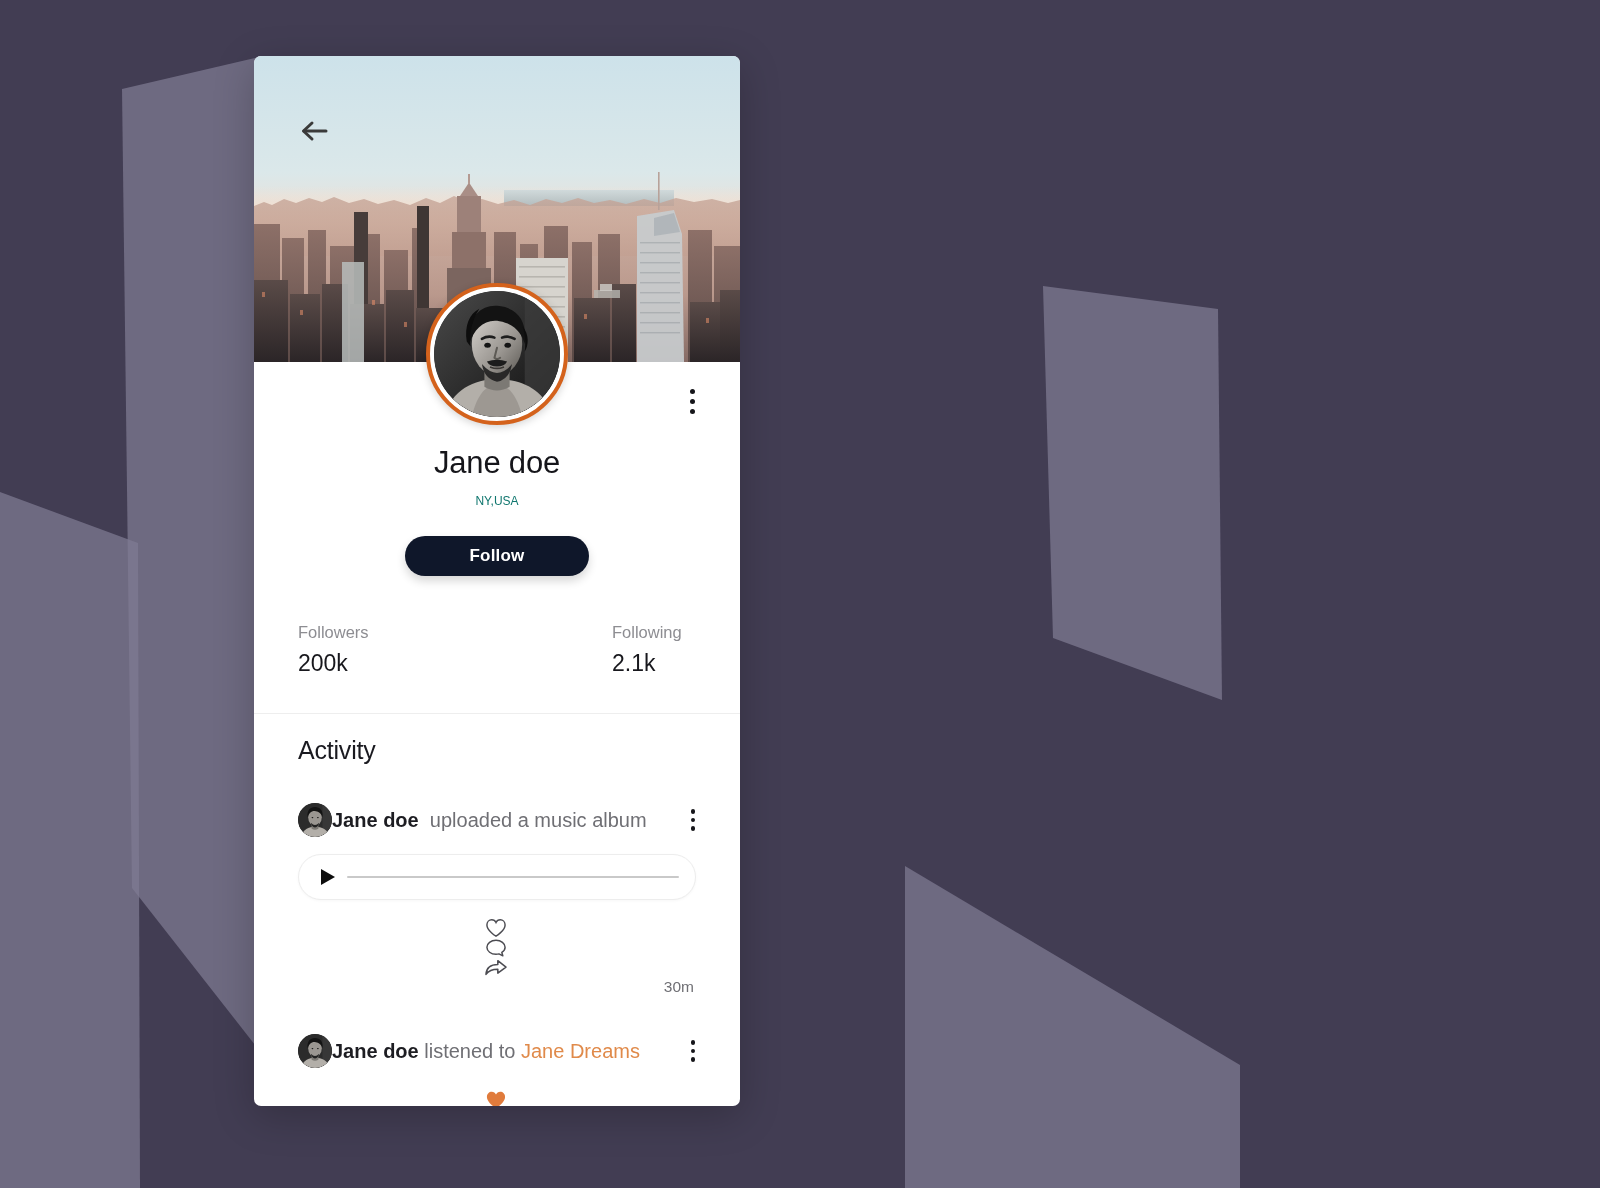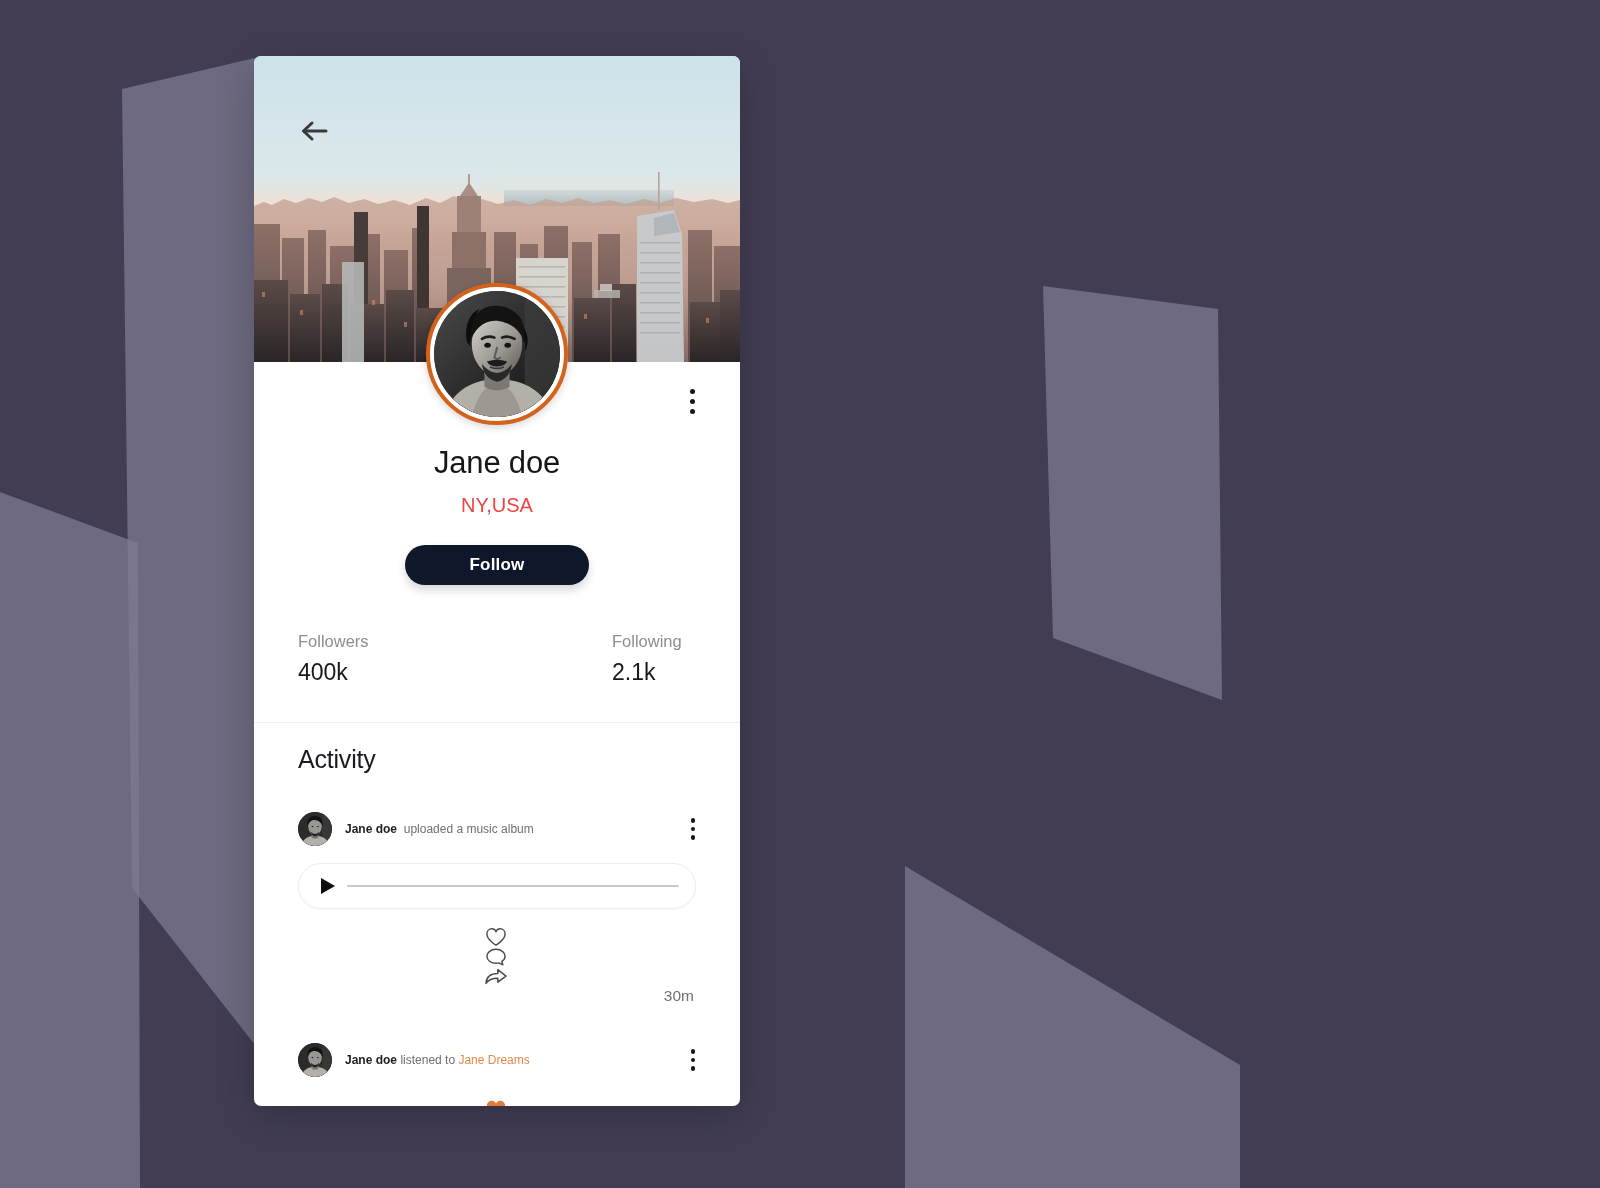--- a/index.html
+++ b/index.html
@@ -80,21 +80,21 @@
     gap: 5px; cursor: pointer;
   }
   .kebab-top i { width: 5px; height: 5px; border-radius: 50%; background: #16161a; display:block; }
 
   .profile-name {
     font-size: 31px; font-weight: 400; color: #15151a;
     letter-spacing: -0.2px; line-height: 1.1;
   }
   .profile-loc {
     margin-top: 14px;
-    font-size: 20px; color: #ef4444; font-weight: 400;
+    font-size: 12px; color: #0f766e; font-weight: 400;
   }
   .follow-btn {
     display: block;
     margin: 28px auto 0;
     width: 184px; height: 40px;
     border: none; border-radius: 21px;
     background: #0f172a;
     color: #ffffff; font-size: 17px; font-weight: 700;
     font-family: "Liberation Sans", sans-serif;
     cursor: pointer;
@@ -125,21 +125,21 @@
   .act-item { padding-top: 38px; }
   .act-head {
     display: flex; align-items: center; position: relative;
   }
   .act-avatar {
     width: 34px; height: 34px; border-radius: 50%;
     overflow: hidden; flex: 0 0 34px; background: #2e2e2e;
   }
   .act-avatar svg { width: 100%; height: 100%; display: block; }
   .act-text {
-    margin-left: 13px; font-size: 12px; color: #6f6f74; white-space: nowrap;
+    font-size: 20px; color: #6f6f74; white-space: nowrap;
   }
   .act-text .who { color: #1d1d22; font-weight: 700; }
   .act-text .hl { color: #E08A4A; }
   .kebab-row {
     position: absolute; right: -10px; top: 50%; transform: translateY(-50%);
     width: 26px; height: 30px;
     display: flex; flex-direction: column; align-items: center; justify-content: center;
     gap: 4px; cursor: pointer;
   }
   .kebab-row i { width: 4.5px; height: 4.5px; border-radius: 50%; background: #16161a; display: block; }
@@ -377,21 +377,21 @@
       <i></i>
       <i></i>
     </div>
     <div class="profile-name">Jane doe</div>
     <div class="profile-loc">NY,USA</div>
     <button class="follow-btn">Follow</button>
 
     <div class="stats">
       <div class="stat">
         <div class="stat-label">Followers</div>
-        <div class="stat-value">400k</div>
+        <div class="stat-value">200k</div>
       </div>
       <div class="stat">
         <div class="stat-label">Following</div>
         <div class="stat-value">2.1k</div>
       </div>
     </div>
 
     <div class="divider"></div>
   </div>
 

